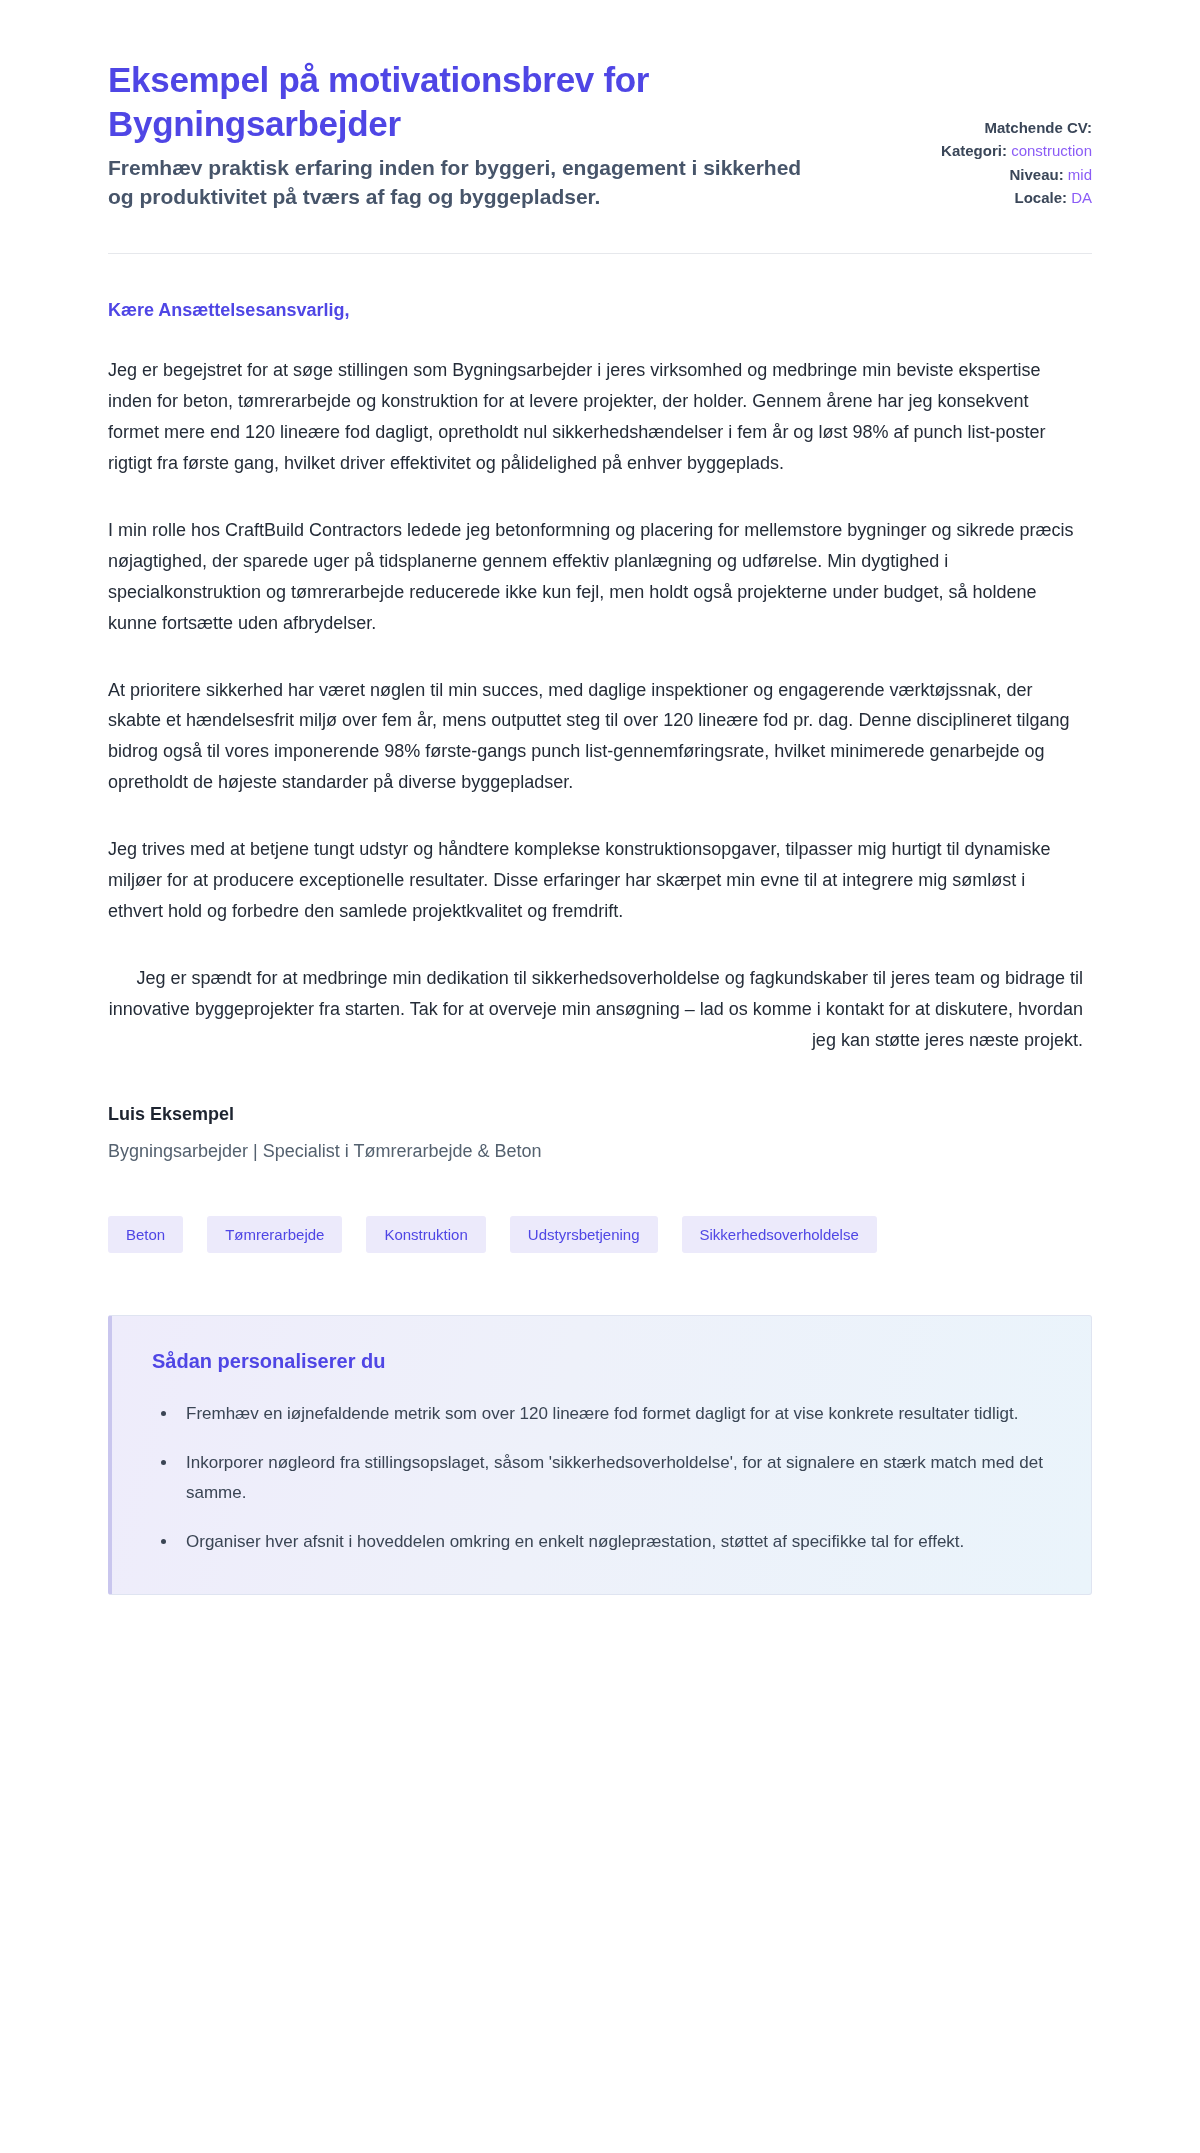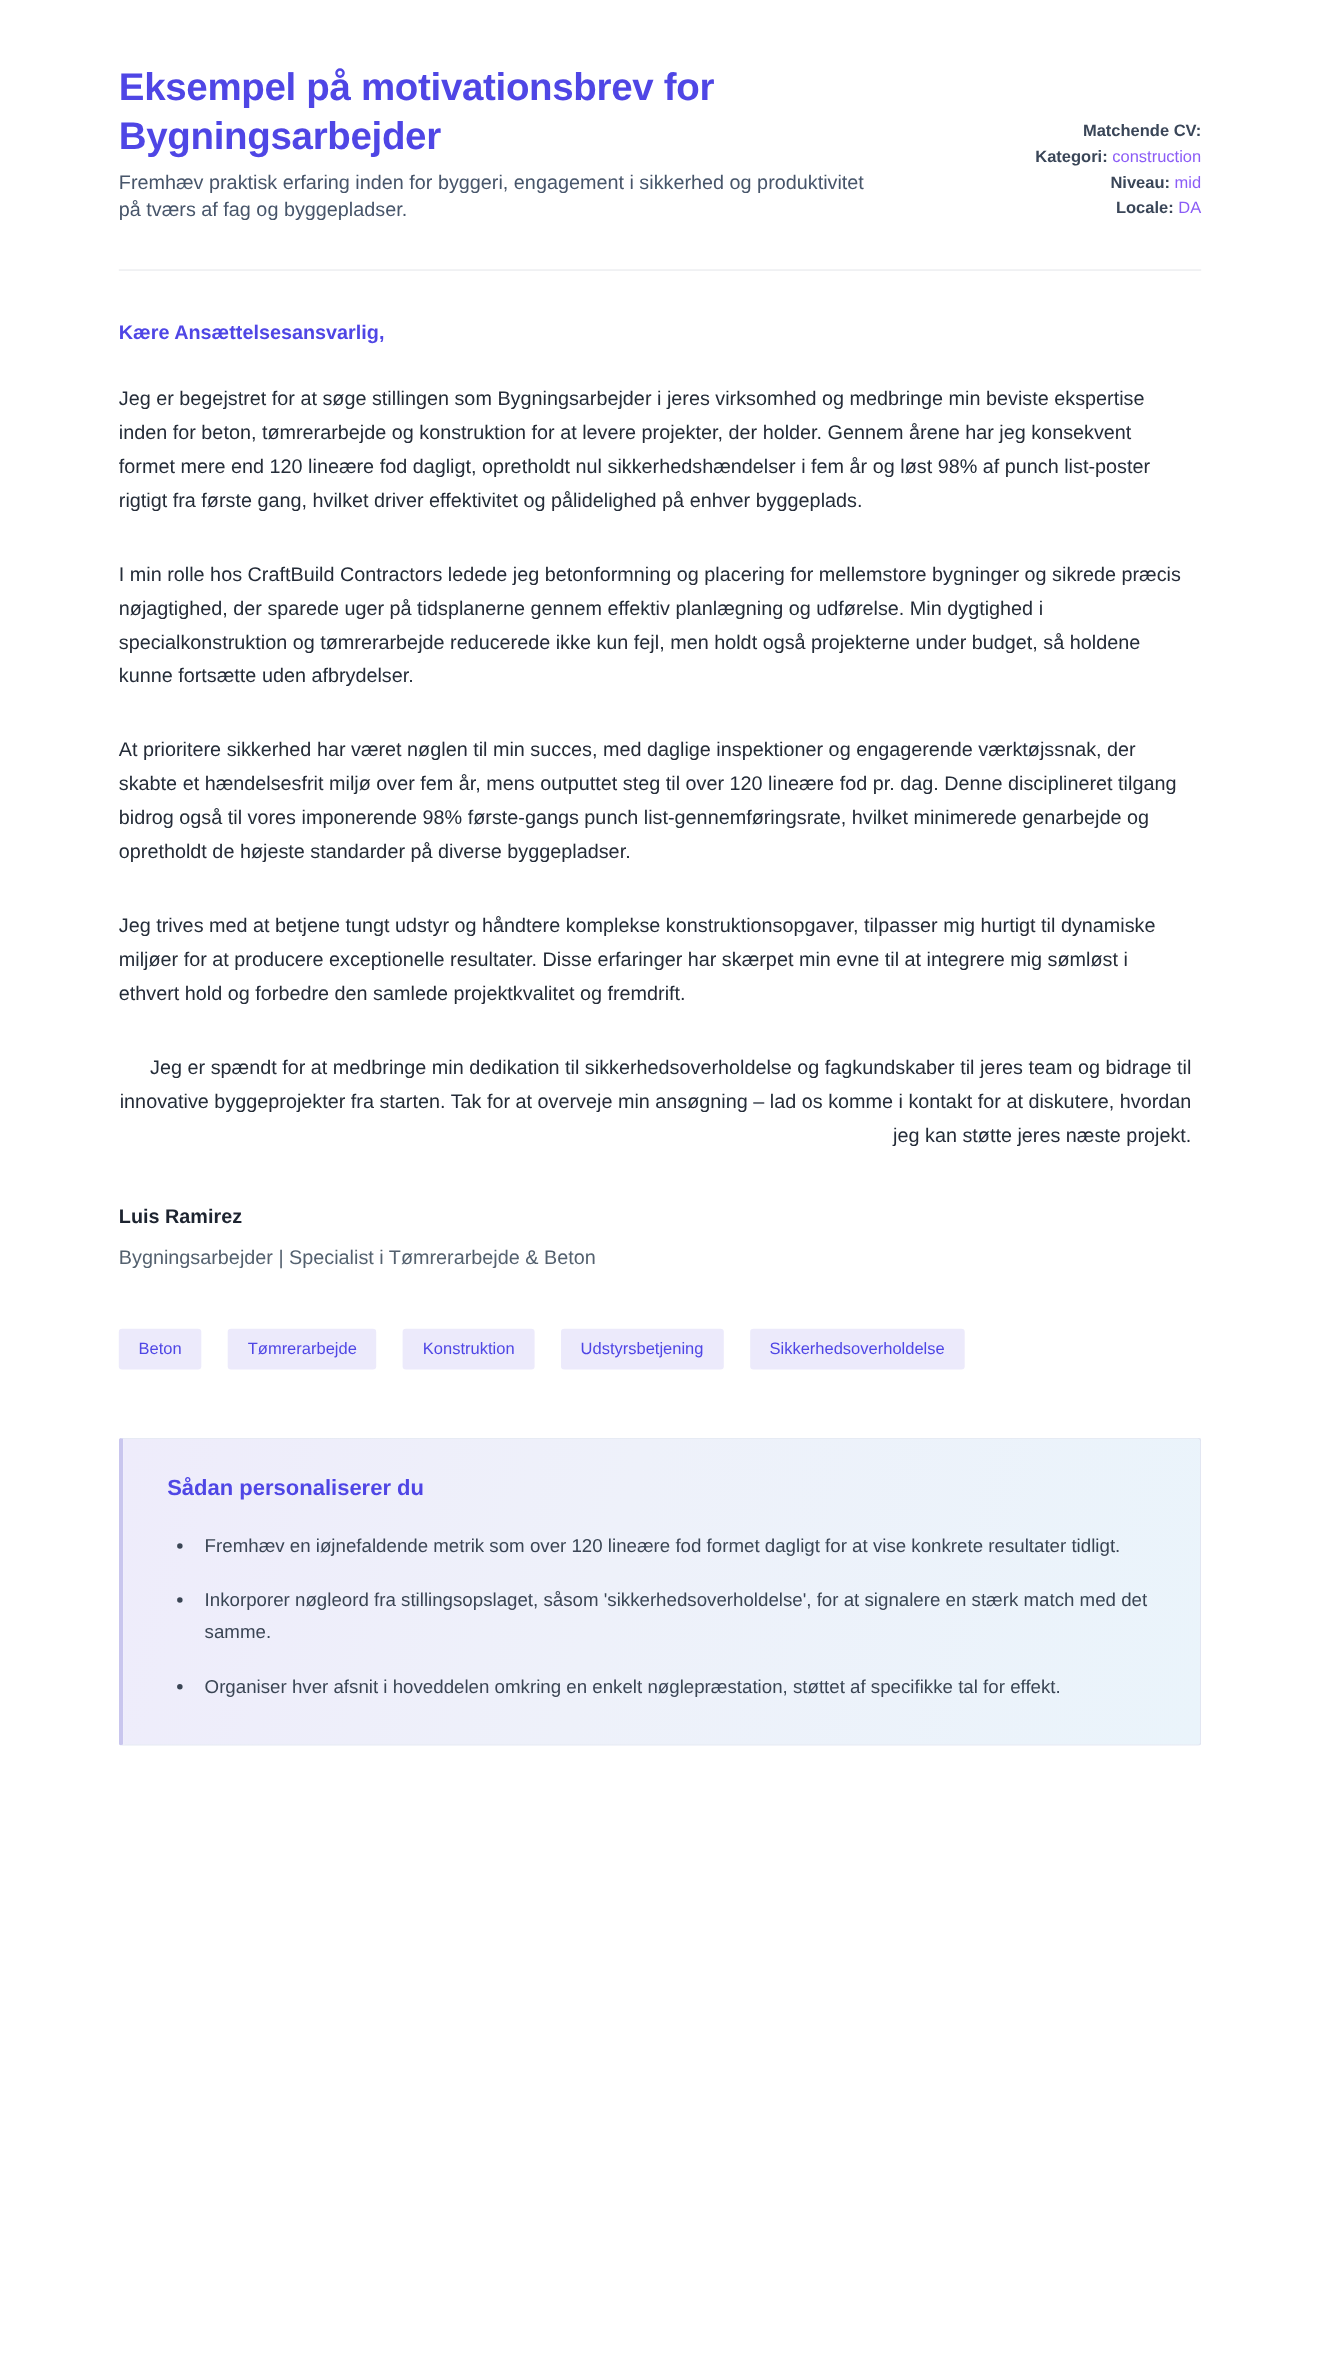--- a/index.html
+++ b/index.html
@@ -34,23 +34,23 @@
   .doc-title {
     margin: 0;
     font-size: 35px;
     line-height: 1.26;
     font-weight: bold;
     color: #4f46e5;
     letter-spacing: -0.3px;
   }
   .doc-subtitle {
     margin: 8px 0 0 0;
-    font-size: 18px;
+    font-size: 21px;
     line-height: 1.35;
-    font-weight: normal;
+    font-weight: bold;
     color: #47556a;
   }
   .meta {
     flex: 0 0 auto;
     width: 250px;
     text-align: right;
     padding-top: 6px;
     font-size: 15px;
     line-height: 1.5;
     color: #4b5768;
@@ -181,21 +181,21 @@
   <div class="letter">
     <p class="salutation">Kære Ansættelsesansvarlig,</p>
     <p class="para">Jeg er begejstret for at søge stillingen som Bygningsarbejder i jeres virksomhed og medbringe min beviste ekspertise inden for beton, tømrerarbejde og konstruktion for at levere projekter, der holder. Gennem årene har jeg konsekvent formet mere end 120 lineære fod dagligt, opretholdt nul sikkerhedshændelser i fem år og løst 98% af punch list-poster rigtigt fra første gang, hvilket driver effektivitet og pålidelighed på enhver byggeplads.</p>
     <p class="para">I min rolle hos CraftBuild Contractors ledede jeg betonformning og placering for mellemstore bygninger og sikrede præcis nøjagtighed, der sparede uger på tidsplanerne gennem effektiv planlægning og udførelse. Min dygtighed i specialkonstruktion og tømrerarbejde reducerede ikke kun fejl, men holdt også projekterne under budget, så holdene kunne fortsætte uden afbrydelser.</p>
     <p class="para">At prioritere sikkerhed har været nøglen til min succes, med daglige inspektioner og engagerende værktøjssnak, der skabte et hændelsesfrit miljø over fem år, mens outputtet steg til over 120 lineære fod pr. dag. Denne disciplineret tilgang bidrog også til vores imponerende 98% første-gangs punch list-gennemføringsrate, hvilket minimerede genarbejde og opretholdt de højeste standarder på diverse byggepladser.</p>
     <p class="para">Jeg trives med at betjene tungt udstyr og håndtere komplekse konstruktionsopgaver, tilpasser mig hurtigt til dynamiske miljøer for at producere exceptionelle resultater. Disse erfaringer har skærpet min evne til at integrere mig sømløst i ethvert hold og forbedre den samlede projektkvalitet og fremdrift.</p>
     <p class="para">Jeg er spændt for at medbringe min dedikation til sikkerhedsoverholdelse og fagkundskaber til jeres team og bidrage til innovative byggeprojekter fra starten. Tak for at overveje min ansøgning – lad os komme i kontakt for at diskutere, hvordan jeg kan støtte jeres næste projekt.</p>
   </div>
 
   <div class="signature">
-    <p class="sig-name">Luis Ramirez</p>
+    <p class="sig-name">Luis Eksempel</p>
     <p class="sig-role">Bygningsarbejder | Specialist i Tømrerarbejde &amp; Beton</p>
   </div>
 
   <div class="tags">
     <span class="tag">Beton</span>
     <span class="tag">Tømrerarbejde</span>
     <span class="tag">Konstruktion</span>
     <span class="tag">Udstyrsbetjening</span>
     <span class="tag">Sikkerhedsoverholdelse</span>
   </div>

